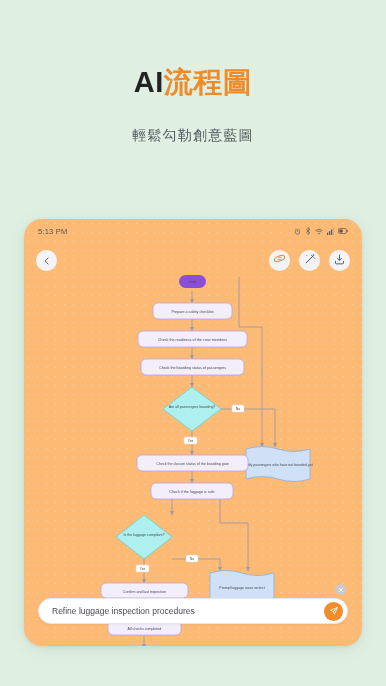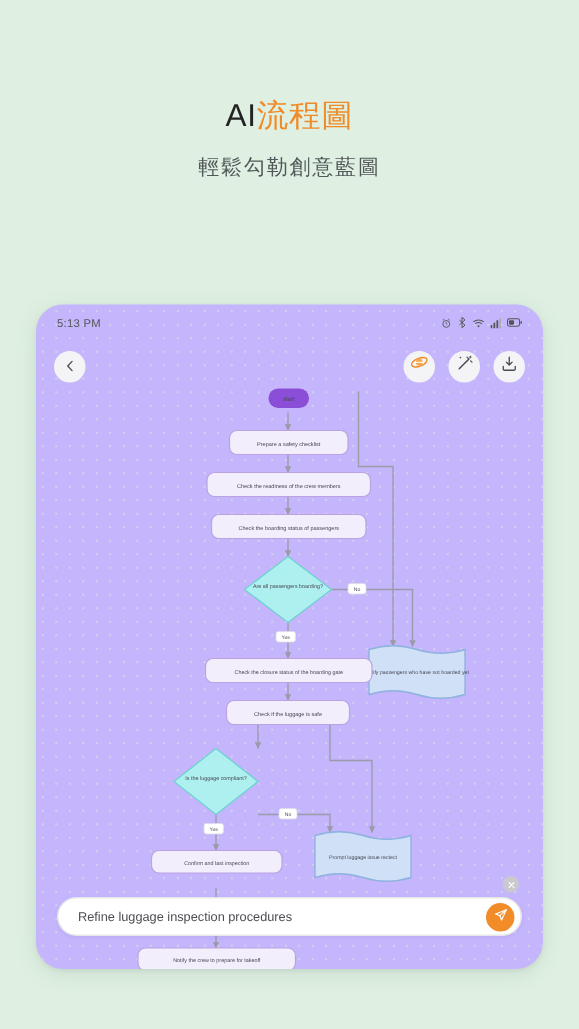--- a/index.html
+++ b/index.html
@@ -6,38 +6,39 @@
   html, body {
     width: 386px; height: 686px;
     overflow: hidden;
     font-family: "Liberation Sans", "DejaVu Sans", sans-serif;
   }
   body { background: #dff0e2; position: relative; }
 
   
   .hero { width: 386px; padding-top: 66px; text-align: center; }
   .hero-title {
-    font-size: 21px; font-weight: normal; letter-spacing: 0.5px;
+    font-size: 29px; font-weight: bold; letter-spacing: 0.5px;
     line-height: 1.15; white-space: nowrap;
   }
   .hero-title .t-ai { color: #232323; }
   .hero-title .t-cn { color: #f08b2a; }
   .hero-sub {
-    margin-top: 13px; font-size: 14px; color: #51575a;
+    margin-top: 28px; font-size: 14px; color: #51575a;
     letter-spacing: 1.2px;
   }
 
   
   .device-wrap { position: absolute; left: 24px; top: 203px; width: 338px; height: 443px; }
   .device {
     position: absolute; inset: 0;
-    background: #c4b5fd;
+    background: #fdba74;
     border-radius: 18px;
     box-shadow: 0 3px 14px rgba(80,110,90,0.13), 0 1px 3px rgba(80,110,90,0.10);
     overflow: hidden;
+    margin-top: 16px;
   }
   .canvas-dots {
     position: absolute; left: 0; top: 0; right: 0; bottom: 0;
     background-image: radial-gradient(#d8d8e4 0.7px, transparent 0.8px);
     background-size: 9px 9px;
     opacity: 0.85;
   }
 
   
   .statusbar {

